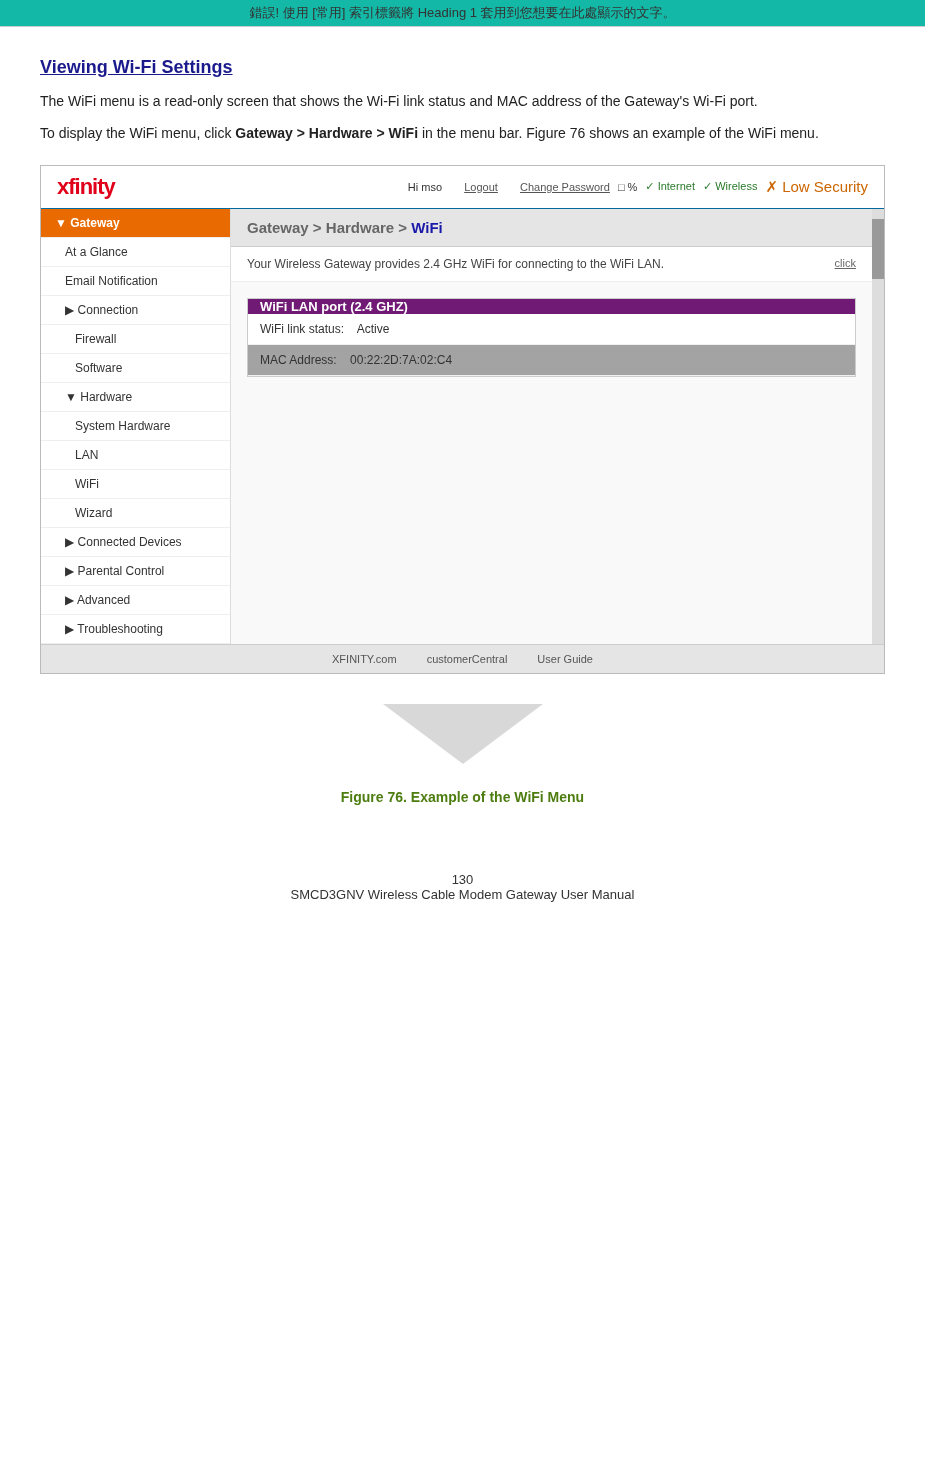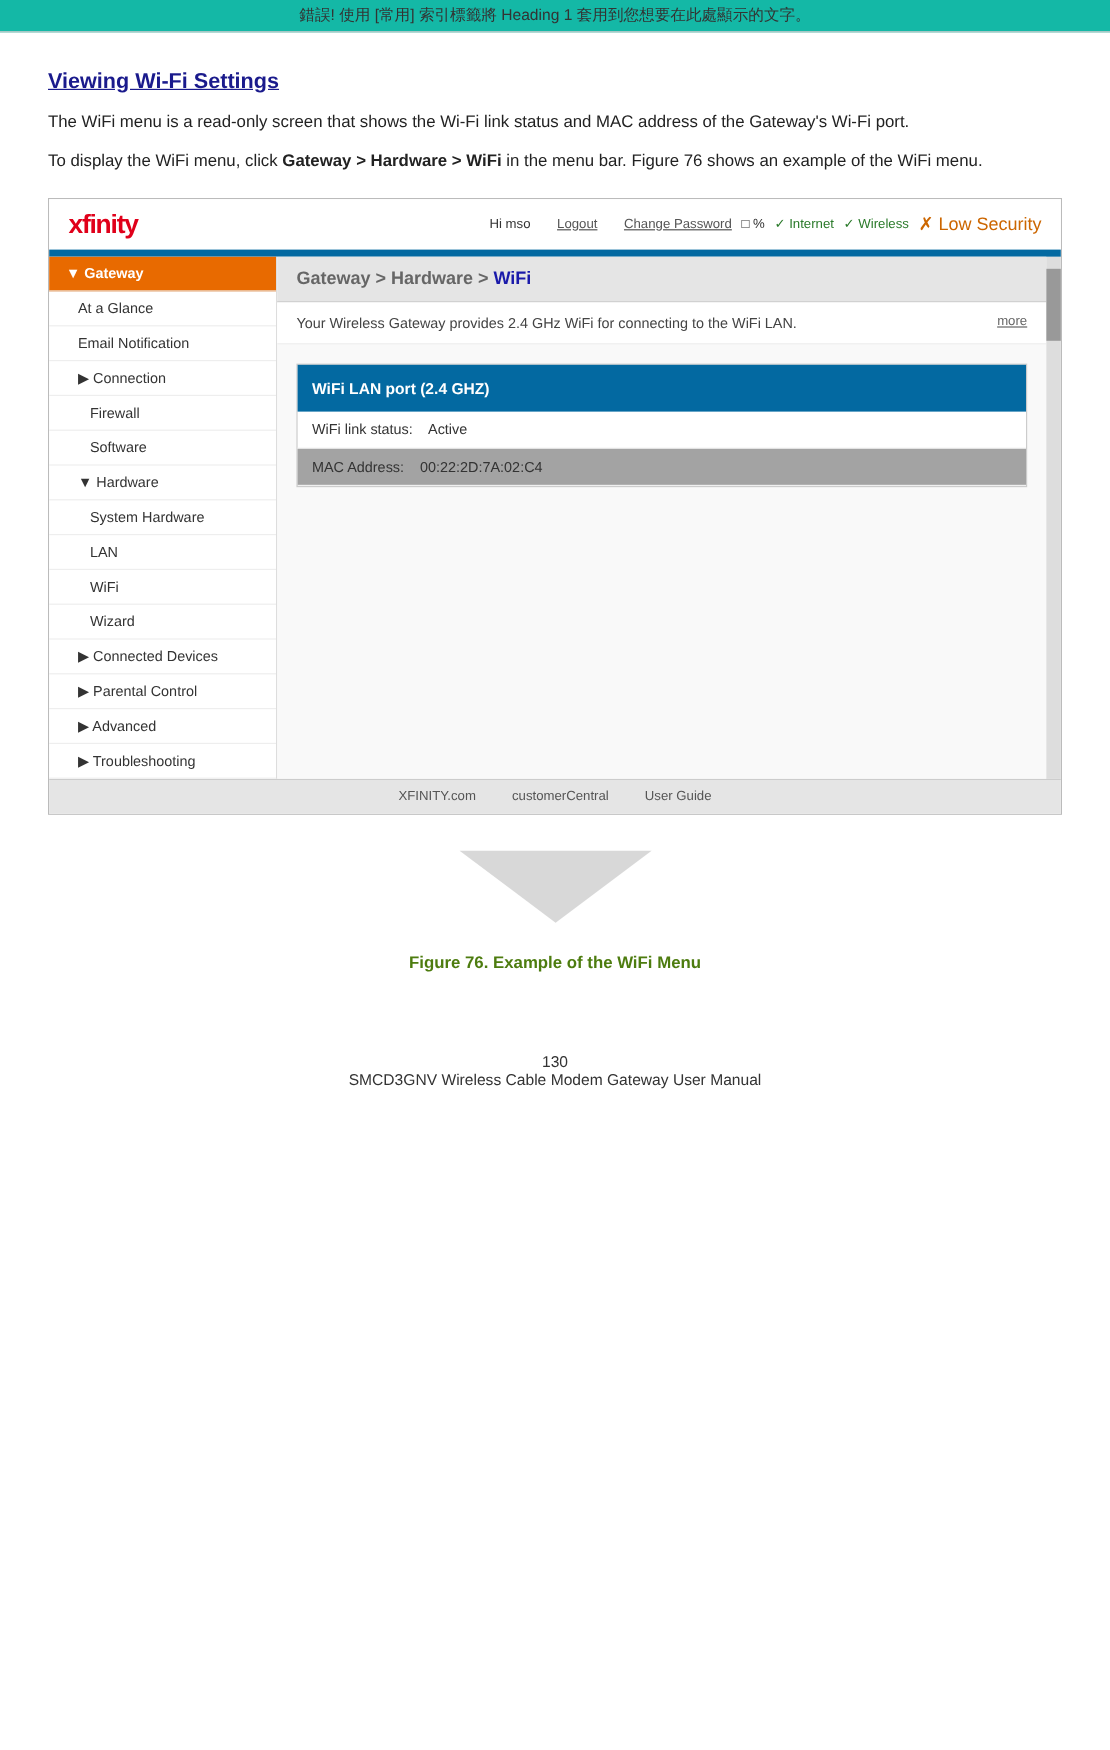--- a/index.html
+++ b/index.html
@@ -54,21 +54,21 @@
     }
 
     
     .xfinity-ui {
       background: #f5f5f5;
     }
 
     
     .xfinity-topnav {
       background: #fff;
-      border-bottom: 6px solid #0369a1;
+      border-bottom: 1px solid #0369a1;
       padding: 8px 16px;
       display: flex;
       justify-content: space-between;
       align-items: center;
     }
 
     .xfinity-logo {
       font-family: Arial, sans-serif;
       font-size: 22px;
       font-weight: bold;
@@ -170,23 +170,23 @@
     }
 
     
     .wifi-port-box {
       margin: 16px;
       border: 1px solid #ccc;
       background: #fff;
     }
 
     .wifi-port-header {
-      background: #0369a1;
+      background: #701a75;
       color: #fff;
-      padding: 12px 12px;
+      padding: 0 12px;
       font-size: 13px;
       font-weight: bold;
     }
 
     .wifi-port-row {
       padding: 8px 12px;
       font-size: 12px;
       color: #333;
       border-bottom: 1px solid #f0f0f0;
     }
@@ -320,21 +320,21 @@
           <div class="sidebar-item sub">▶ Advanced</div>
           <div class="sidebar-item sub">▶ Troubleshooting</div>
         </div>
 
         <div class="main-panel">
           <div class="panel-header">
             <span class="gateway-part">Gateway &gt; Hardware &gt; </span><span class="wifi-part">WiFi</span>
           </div>
           <div class="panel-desc">
             <span>Your Wireless Gateway provides 2.4 GHz WiFi for connecting to the WiFi LAN.</span>
-            <a href="#" class="more-link">more</a>
+            <a href="#" class="more-link">click</a>
           </div>
 
           <div class="wifi-port-box">
             <div class="wifi-port-header">WiFi LAN port (2.4 GHZ)</div>
             <div class="wifi-port-row">
               <span>WiFi link status:</span>
               &nbsp;&nbsp;
               <span>Active</span>
             </div>
             <div class="wifi-port-row mac">

